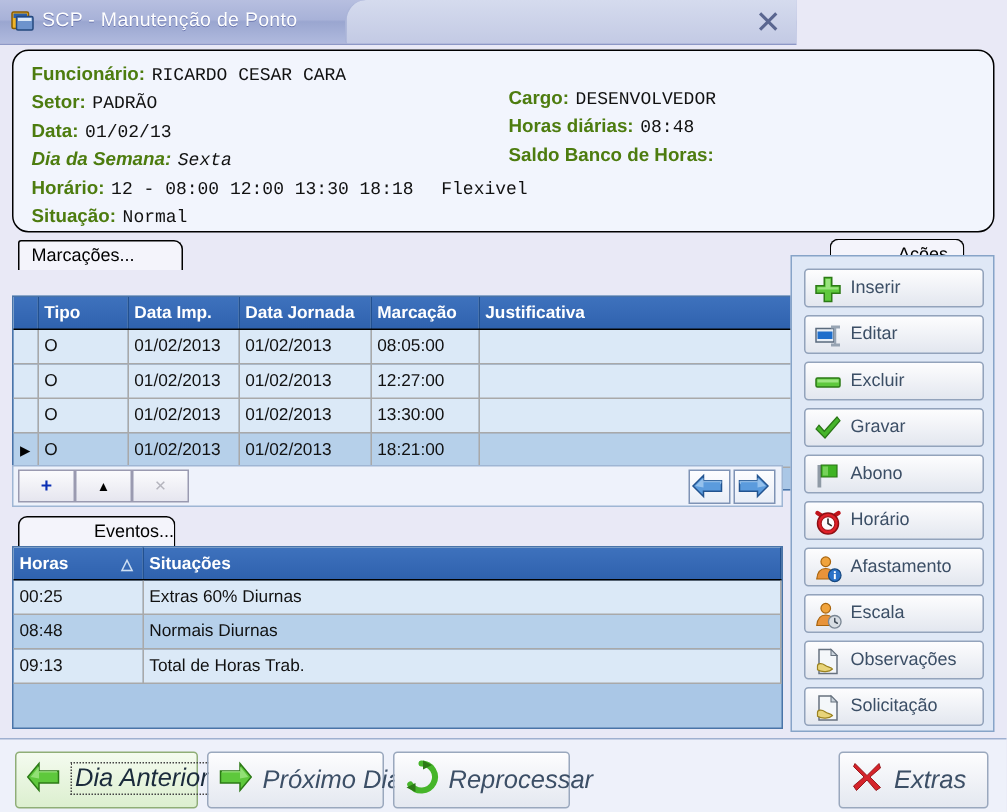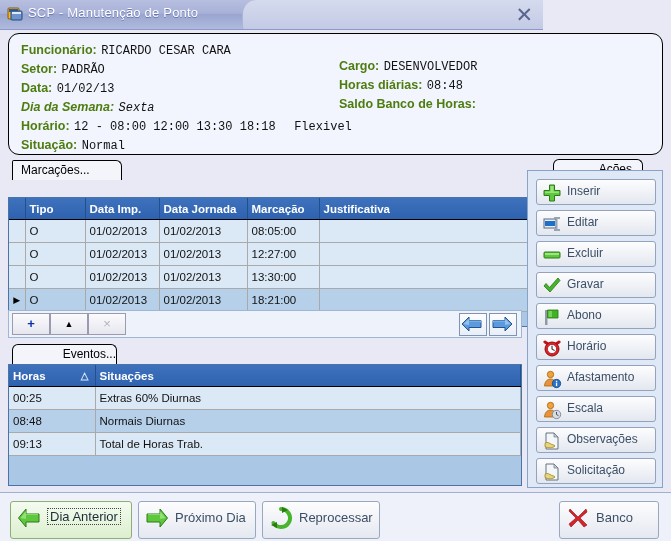--- a/index.html
+++ b/index.html
@@ -9,21 +9,20 @@
     background:#e9e9f6;
     -webkit-font-smoothing:none;
   }
   .window{position:absolute;inset:0;background:#e9e9f6;}
 
   
   .titlebar{
     position:absolute;left:0;top:0;width:531px;height:29px;
     background:linear-gradient(to bottom,#b7bfe0 0%,#a8b2d8 45%,#9aa6d0 50%,#b0bade 100%);
     border-bottom:1px solid #8d98c6;
-    padding-left:12px;
   }
   .titlebar:after{
     content:"";position:absolute;right:0;top:0;width:300px;height:29px;
     background:linear-gradient(to bottom,#d5dbee,#c3cae4);
     border-top-left-radius:14px;border-bottom-left-radius:2px;
     border-left:1px solid #aab4d8;
   }
   .tb-icon{
     position:absolute;left:7px;top:6px;width:16px;height:16px;z-index:3;
   }
@@ -135,21 +134,21 @@
 
   
   .bottom{
     position:absolute;left:0;top:492px;width:671px;height:49px;
     background:#eef1fa;border-top:1px solid #9fb0d0;
   }
   .bbtn{
     position:absolute;top:8px;height:38px;
     background:linear-gradient(to bottom,#fdfdfe,#e4e8f0);
     border:1px solid #9aa8bd;border-radius:3px;box-sizing:border-box;
-    font-size:13px;color:#3c4f66;
+    font-size:17px;color:#3c4f66;font-style:italic;
   }
   .bbtn.focus{background:linear-gradient(to bottom,#f4fbef,#dcefcf);border-color:#8fae76;}
   .bbtn .ic{position:absolute;left:6px;top:4px;width:24px;height:24px;}
   .bbtn .tx{position:absolute;left:36px;top:8px;white-space:nowrap;}
   .bbtn.focus .tx{border:1px dotted #444;padding:0 2px;top:6px;color:#1b2b3c;}
   .bb1{left:10px;width:122px;}
   .bb2{left:138px;width:118px;}
   .bb3{left:262px;width:118px;}
   .bb4{right:12px;width:100px;}
 </style>
@@ -438,17 +437,17 @@
         <path d="M12 3 A9 9 0 1 1 4.5 17" fill="none" stroke="#46b52a" stroke-width="4" stroke-linecap="round"></path>
         <path d="M13 1 L19 4 L13 7 Z" fill="#2c7a16"></path>
         <path d="M8 22 L2 19 L8 16 Z" fill="#2c7a16"></path>
       </svg>
       <span class="tx">Reprocessar</span>
     </div>
     <div class="bbtn bb4">
       <svg class="ic" viewBox="0 0 24 24">
         <path d="M4 3 L12 11 L20 3 L21 6 L14 12 L21 19 L18 21 L12 14 L5 21 L3 18 L10 12 L3 5 Z" fill="#d5232a" stroke="#8e0e12" stroke-width=".6"></path>
       </svg>
-      <span class="tx">Banco</span>
+      <span class="tx">Extras</span>
     </div>
   </div>
 
 </div>
 
 </body></html>

